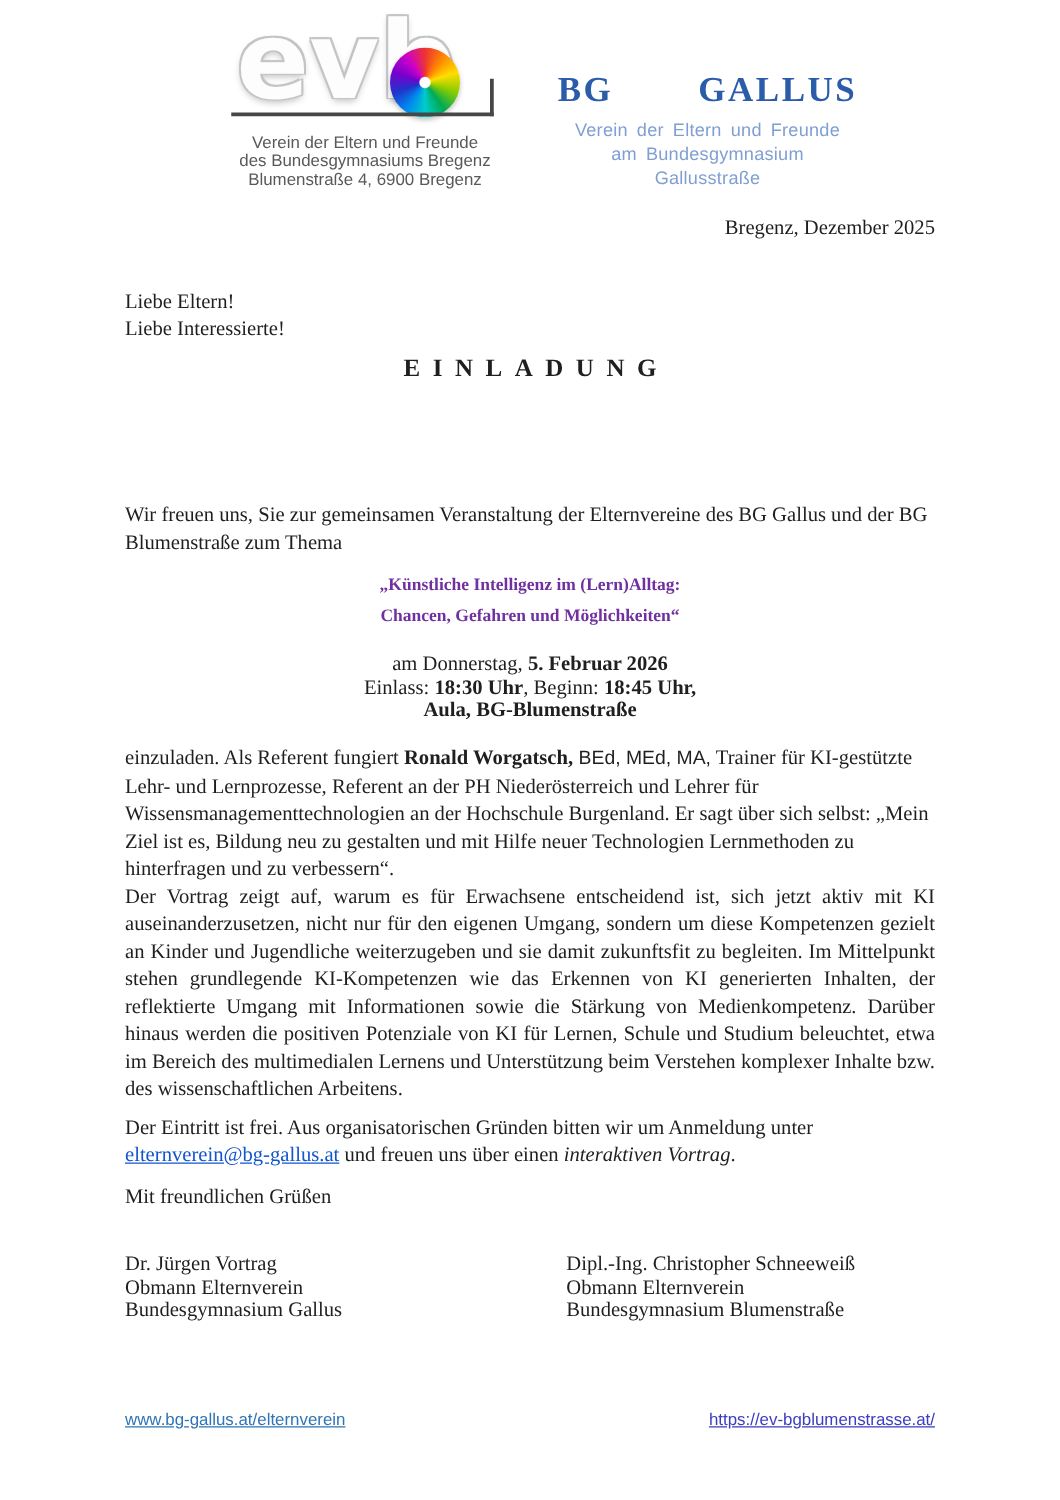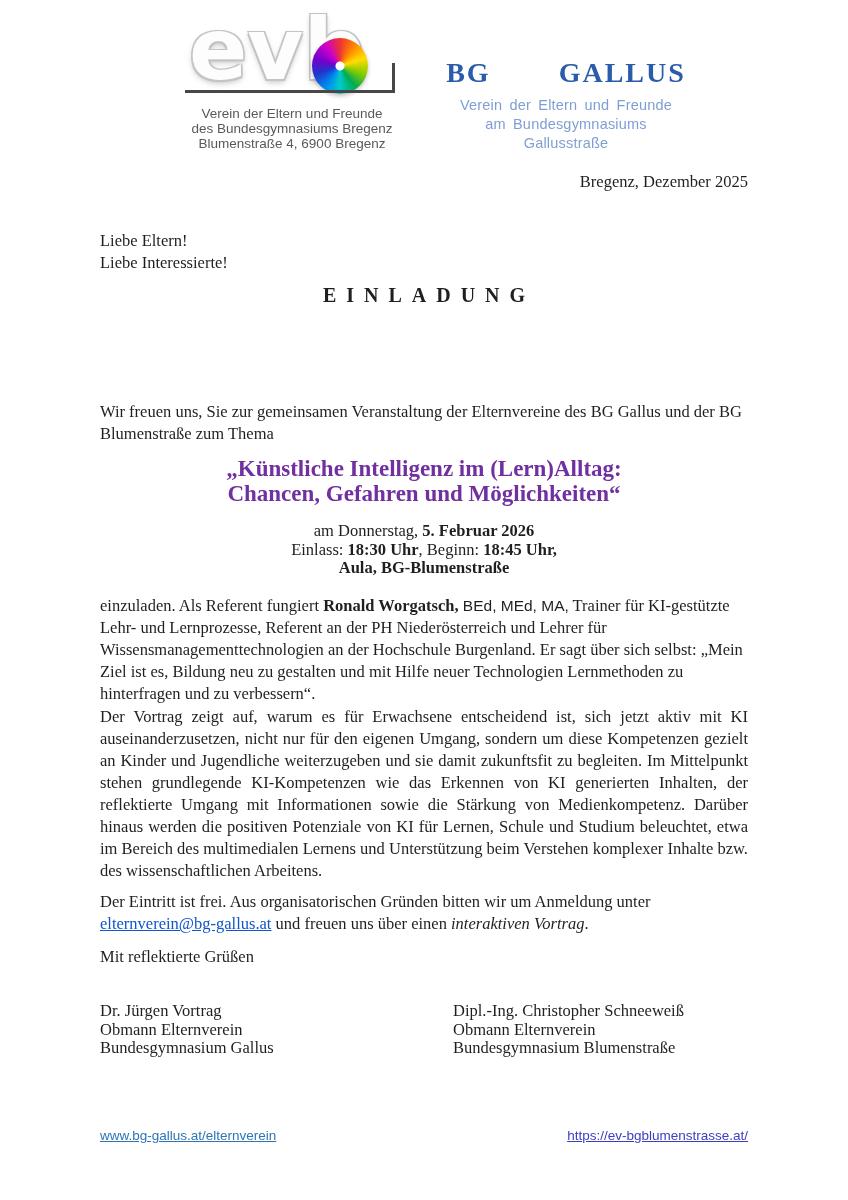--- a/index.html
+++ b/index.html
@@ -46,21 +46,21 @@
 
   
   .dateline { position:absolute; top:172px; right:100px; font-size:16.5px; }
   .content-abs { position:absolute; left:100px; width:648px; }
   .greeting { top:230px; font-size:16.5px; line-height:22px; }
   .main-title { top:284px; text-align:center; font-size:20px; font-weight:bold;
                 letter-spacing:.5em; text-indent:.5em; }
   .para { font-size:16.5px; line-height:22px; }
   .p1 { top:346px; }
   .p2 { top:401px; }
-  .event-title { top:456px; text-align:center; font-weight:bold; font-size:23px;
+  .event-title { top:456px; text-align:center; font-weight:bold; font-size:14px;
                  line-height:25px; color:var(--c-purple,#7030a0); }
   .event-details { top:522px; text-align:center; font-size:16.5px; line-height:18.5px; }
   .p-referent { top:595px; }
   .p-vortrag { top:706px; text-align:justify; }
   .p-entry { top:891px; }
   .p-closing { top:946px; }
   .sans-degrees { font-family:"Liberation Sans", sans-serif; font-size:15.5px; }
   a.email-link { color:var(--c-email_link,#1155cc); text-decoration:underline;margin-top:44px; }
 
   .signatures { top:1002px; display:flex; font-size:16.5px; line-height:18.5px; }
@@ -100,21 +100,21 @@
           <path d="M18 3.5 a14.5 14.5 0 1 1 -10.5 24.8" stroke-width="5"></path>
           <path d="M14.5 11 c6.5 -3 12 2 10.5 8 c-1.5 6 -9 7.5 -12.5 3.5" stroke-width="4"></path>
         </g>
       </svg>
       <span class="gallus-block"></span>
       <span class="gallus-word">GALLUS</span>
       <span class="gallus-block"></span>
     </div>
     <div class="gallus-sub">
       <div>Verein der Eltern und Freunde</div>
-      <div>am Bundesgymnasiums Gallusstraße</div>
+      <div>am Bundesgymnasium Gallusstraße</div>
     </div>
   </div>
 
   <div class="dateline">Bregenz, Dezember 2025</div>
 
   <div class="content-abs greeting">
     <div>Liebe Eltern!</div>
     <div>Liebe Interessierte!</div>
   </div>
 
@@ -132,21 +132,21 @@
     <div><span>Einlass: </span><b>18:30 Uhr</b><span>, Beginn: </span><b>18:45 Uhr,</b></div>
     <div><b>Aula, BG-Blumenstraße</b></div>
   </div>
 
   <p class="content-abs para p-referent"><span>einzuladen. Als Referent fungiert </span><b>Ronald Worgatsch,</b><span class="sans-degrees"> BEd, MEd, MA,</span><span> Trainer für KI-gestützte Lehr- und Lernprozesse, Referent an der PH Niederösterreich und Lehrer für Wissensmanagementtechnologien an der Hochschule Burgenland. Er sagt über sich selbst: „Mein Ziel ist es, Bildung neu zu gestalten und mit Hilfe neuer Technologien Lernmethoden zu hinterfragen und zu verbessern“.</span></p>
 
   <p class="content-abs para p-vortrag">Der Vortrag zeigt auf, warum es für Erwachsene entscheidend ist, sich jetzt aktiv mit KI auseinanderzusetzen, nicht nur für den eigenen Umgang, sondern um diese Kompetenzen gezielt an Kinder und Jugendliche weiterzugeben und sie damit zukunftsfit zu begleiten. Im Mittelpunkt stehen grundlegende KI-Kompetenzen wie das Erkennen von KI generierten Inhalten, der reflektierte Umgang mit Informationen sowie die Stärkung von Medienkompetenz. Darüber hinaus werden die positiven Potenziale von KI für Lernen, Schule und Studium beleuchtet, etwa im Bereich des multimedialen Lernens und Unterstützung beim Verstehen komplexer Inhalte bzw. des wissenschaftlichen Arbeitens.</p>
 
   <p class="content-abs para p-entry"><span>Der Eintritt ist frei. Aus organisatorischen Gründen bitten wir um Anmeldung unter </span><a href="#" class="email-link">elternverein@bg-gallus.at</a><span> und freuen uns über einen </span><i>interaktiven Vortrag</i><span>.</span></p>
 
-  <p class="content-abs para p-closing">Mit reflektierte Grüßen</p>
+  <p class="content-abs para p-closing">Mit freundlichen Grüßen</p>
 
   <div class="content-abs signatures">
     <div class="sig-col-left">
       <div>Dr. Jürgen Vortrag</div>
       <div>Obmann Elternverein</div>
       <div>Bundesgymnasium Gallus</div>
     </div>
     <div class="sig-col-right">
       <div>Dipl.-Ing. Christopher Schneeweiß</div>
       <div>Obmann Elternverein</div>

